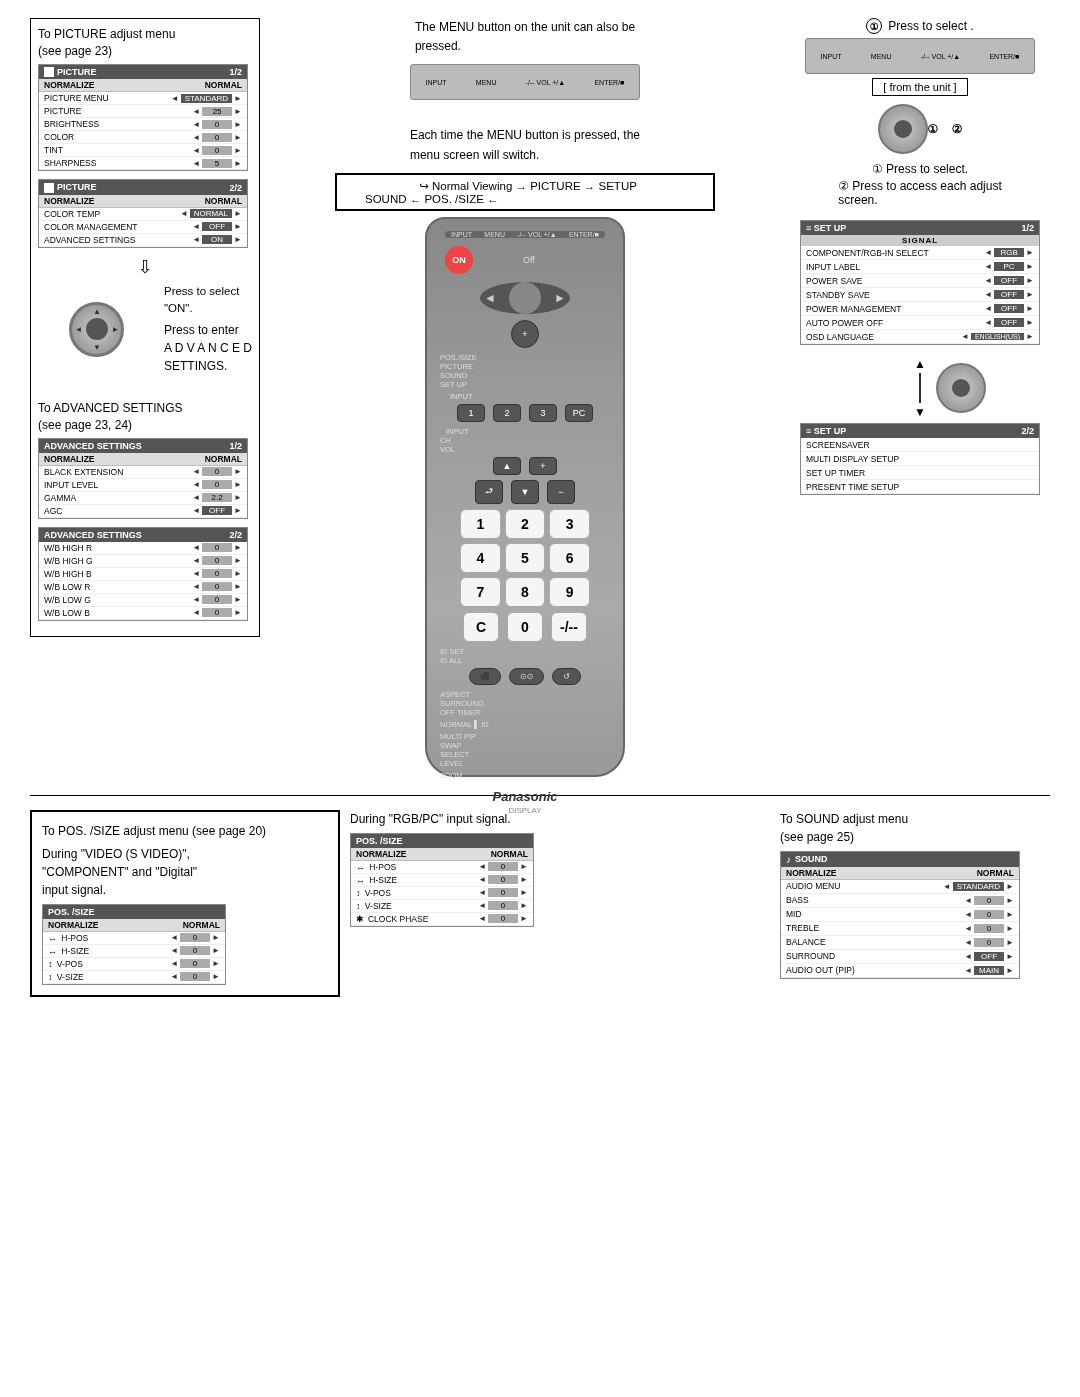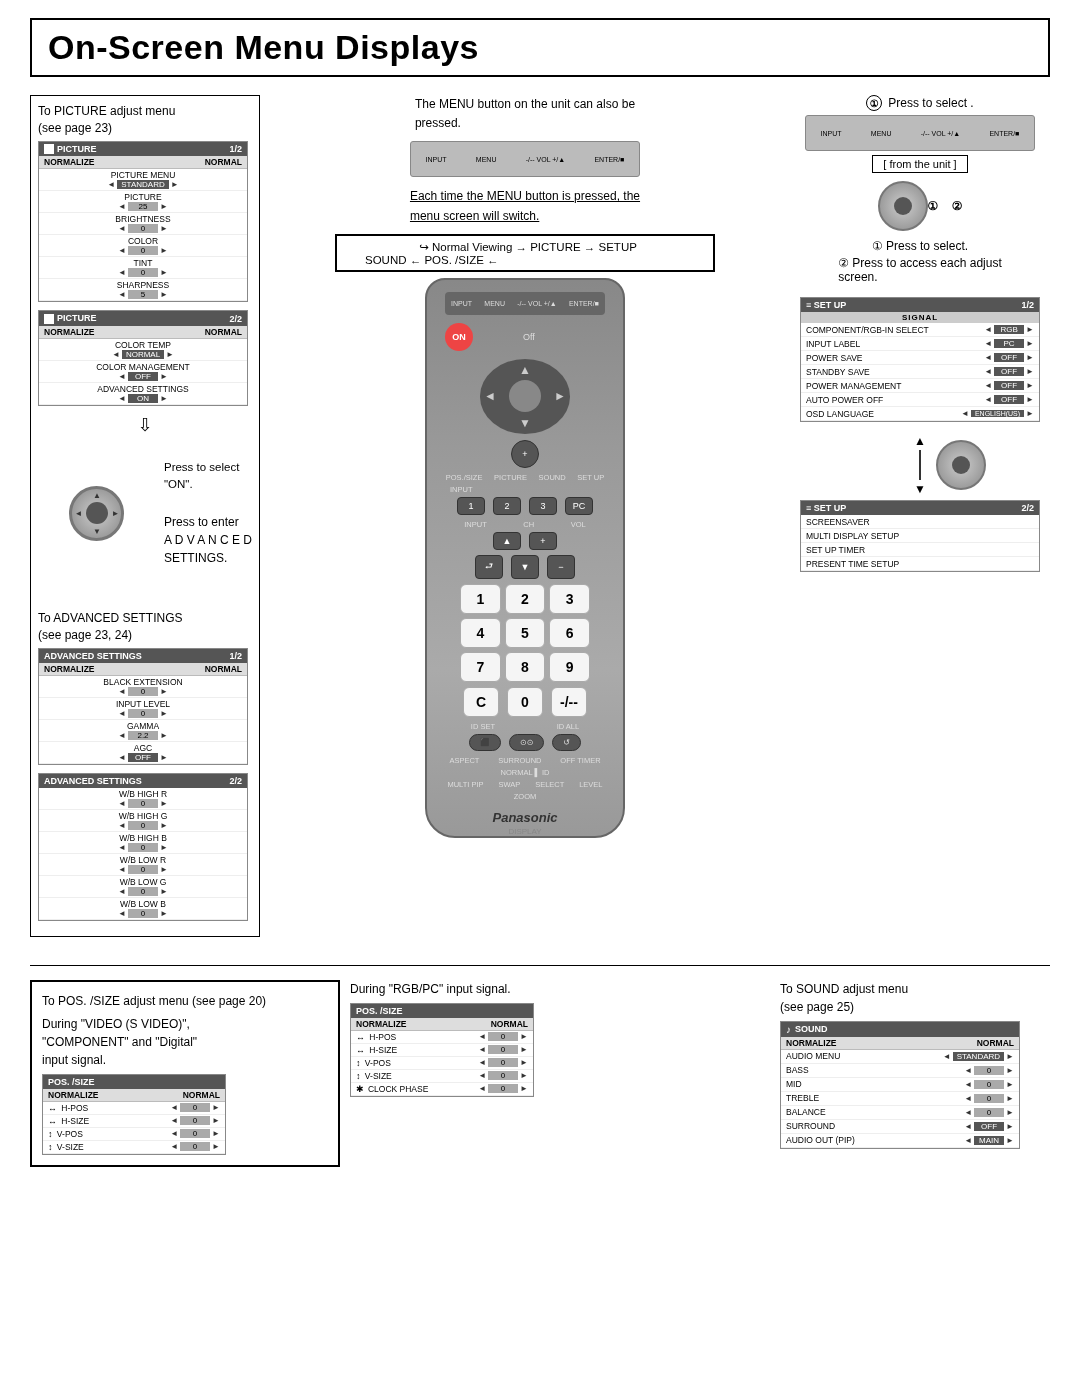--- a/index.html
+++ b/index.html
@@ -98,21 +98,20 @@
       font-weight: bold;
       border-bottom: 1px solid #bbb;
     }
     .menu-row {
       display: flex;
       justify-content: space-between;
       align-items: center;
       padding: 1px 5px;
       border-bottom: 1px solid #eee;
       font-size: 8.5px;
-      flex-direction: column;
     }
     .menu-row-label { flex: 1; }
     .menu-row-value {
       display: flex;
       align-items: center;
       gap: 2px;
     }
     .arrow-l, .arrow-r {
       font-size: 8px;
       color: #333;
@@ -176,21 +175,21 @@
       font-weight: bold;
     }
     .dial-up { top: 2px; left: 50%; transform: translateX(-50%); }
     .dial-down { bottom: 2px; left: 50%; transform: translateX(-50%); }
     .dial-left { left: 2px; top: 50%; transform: translateY(-50%); }
     .dial-right { right: 2px; top: 50%; transform: translateY(-50%); }
 
     
     .press-text {
       font-size: 11.5px;
-      margin: 20px 0;
+      margin: 2px 0;
       line-height: 1.5;
     }
 
     
     .remote-body {
       width: 200px;
       height: 560px;
       background: linear-gradient(to bottom, #888 0%, #999 30%, #aaa 70%, #999 100%);
       border-radius: 20px 20px 30px 30px;
       border: 2px solid #666;
@@ -330,20 +329,21 @@
       font-size: 8px;
       cursor: pointer;
     }
     .remote-label-row {
       display: flex;
       justify-content: space-around;
       width: 170px;
       font-size: 7.5px;
       color: #ddd;
       margin-bottom: 3px;
+      flex-direction: column;
     }
 
     .remote-brand {
       font-size: 13px;
       font-weight: bold;
       color: #333;
       font-style: italic;
       margin-top: 6px;
       margin-bottom: 2px;
     }
@@ -587,23 +587,20 @@
       border: 2px solid #000;
       padding: 10px;
     }
   </style>
 </head>
 <body>
 
 <div class="page-container">
 
   
-  <div class="page-title-box">
-    <span class="page-title">On-Screen Menu Displays</span>
-  </div>
 
   
   <div class="top-section">
 
     <div class="left-col">
       <div class="left-outer-box">
 
         <div class="left-text">
           <span style="white-space:pre-line;">To PICTURE adjust menu
 (see page 23)</span>
@@ -836,21 +833,21 @@
         <span>pressed.</span>
       </div>
 
       <div class="unit-panel">
         <span style="font-size:7px;">INPUT</span>
         <span style="font-size:7px;">MENU</span>
         <span style="font-size:7px;">-/--  VOL  +/▲</span>
         <span style="font-size:7px;">ENTER/■</span>
       </div>
 
-      <div class="instr-text" style="margin-top:4px;text-decoration:underline;">
+      <div class="instr-text" style="margin-top:20px;">
         <span>Each time the MENU button is pressed, the</span><br>
         <span>menu screen will switch.</span>
       </div>
 
       <div class="flow-container">
         <div class="flow-arrow-label">
           <span>​</span>
           <span>↪ Normal Viewing → PICTURE → SETUP</span>
         </div>
         <div class="flow-arrow-label" style="justify-content:flex-start;">

